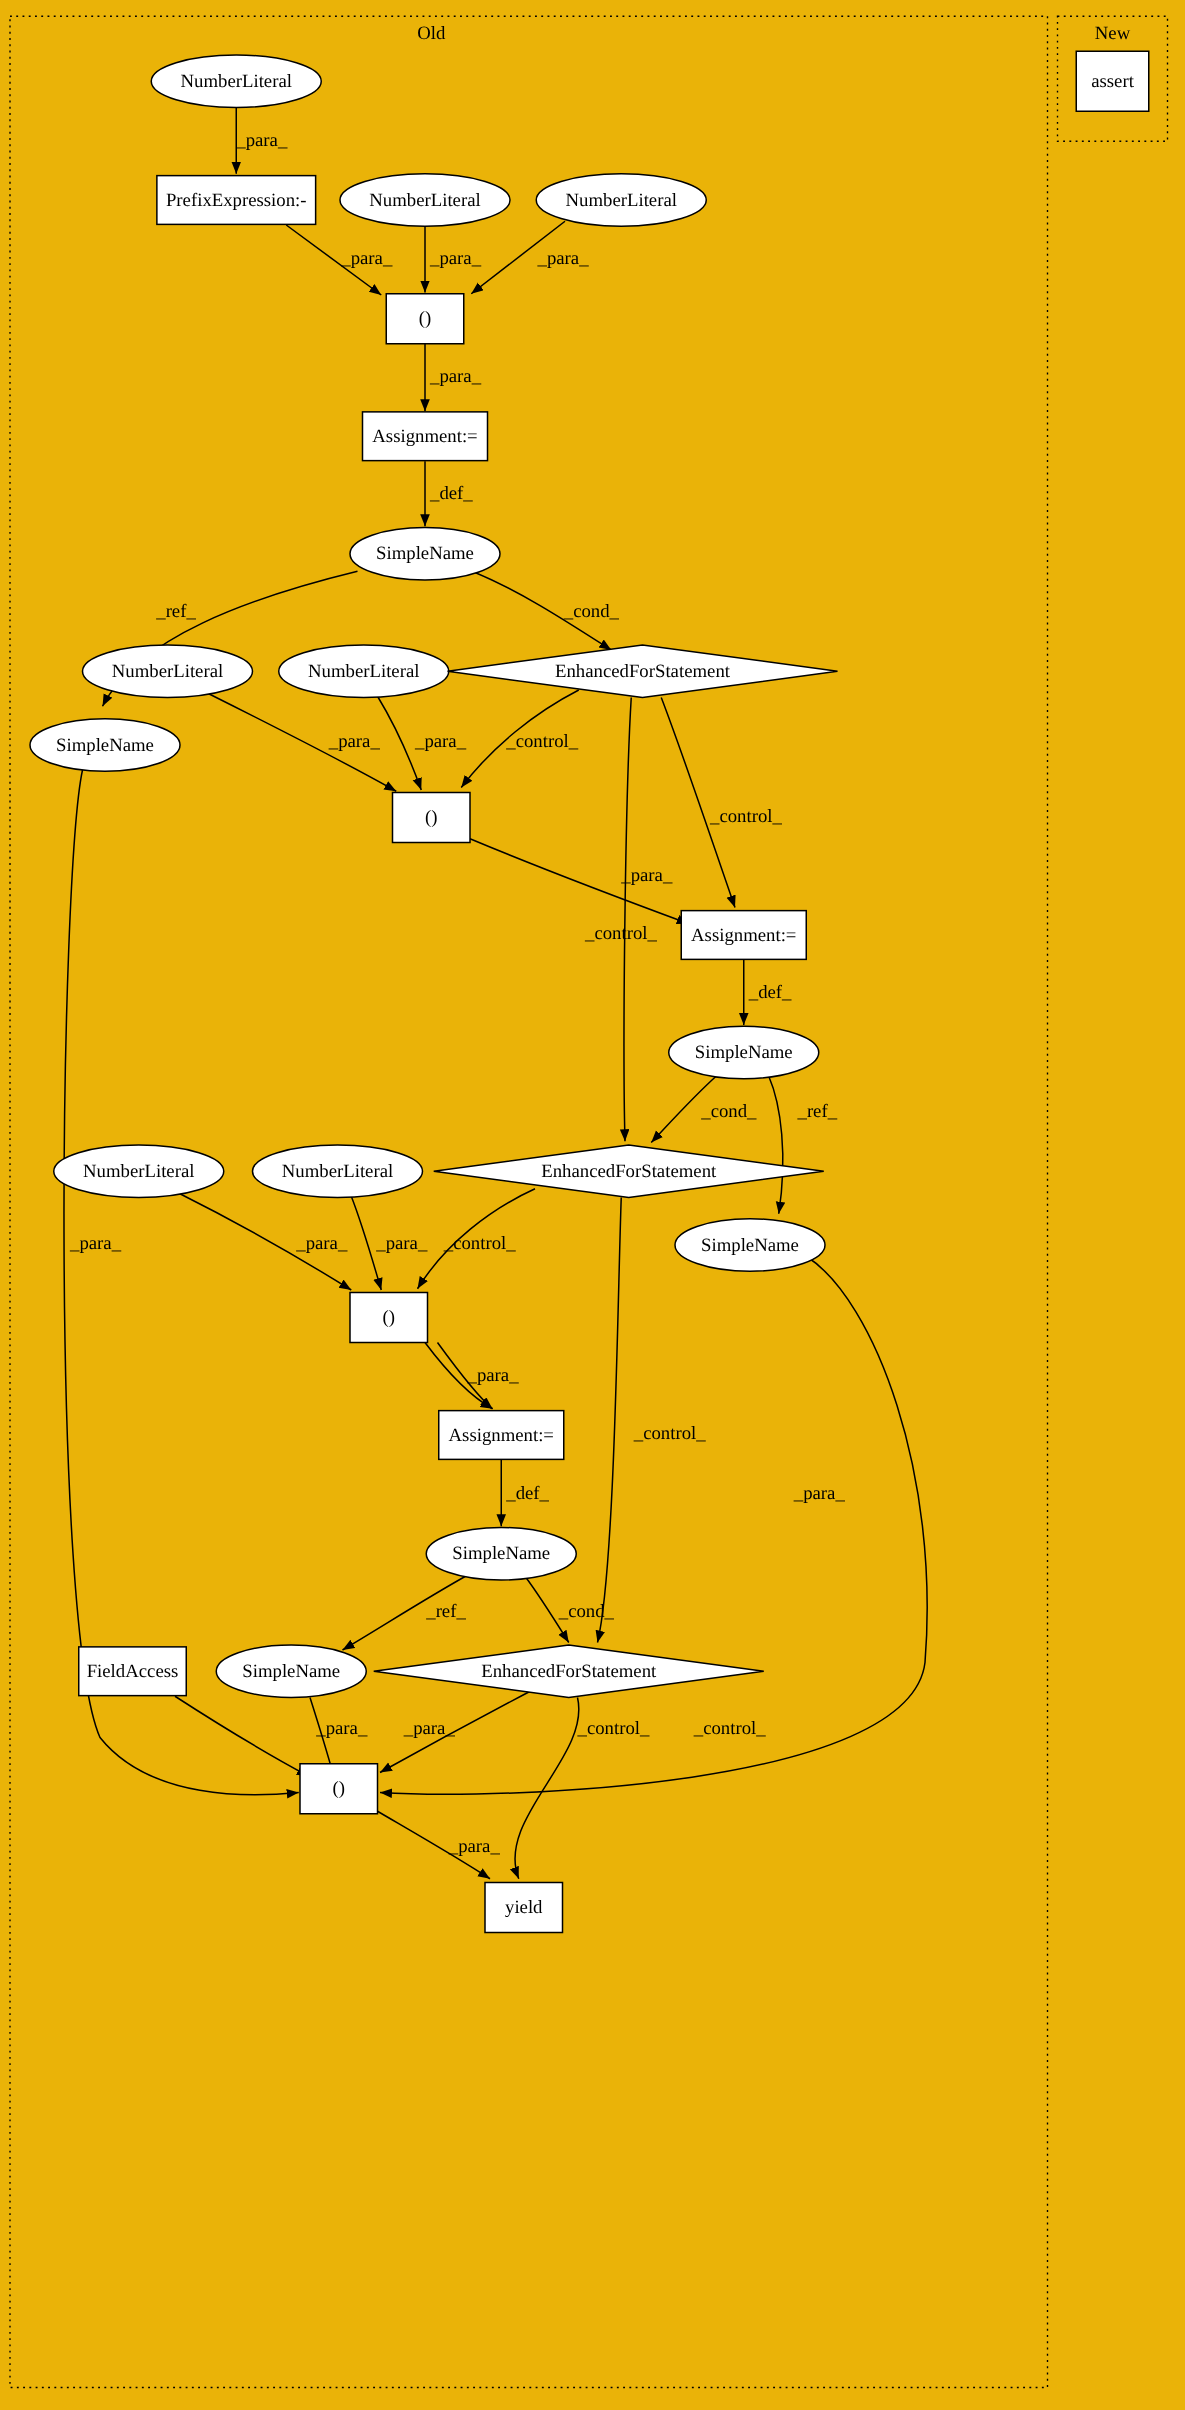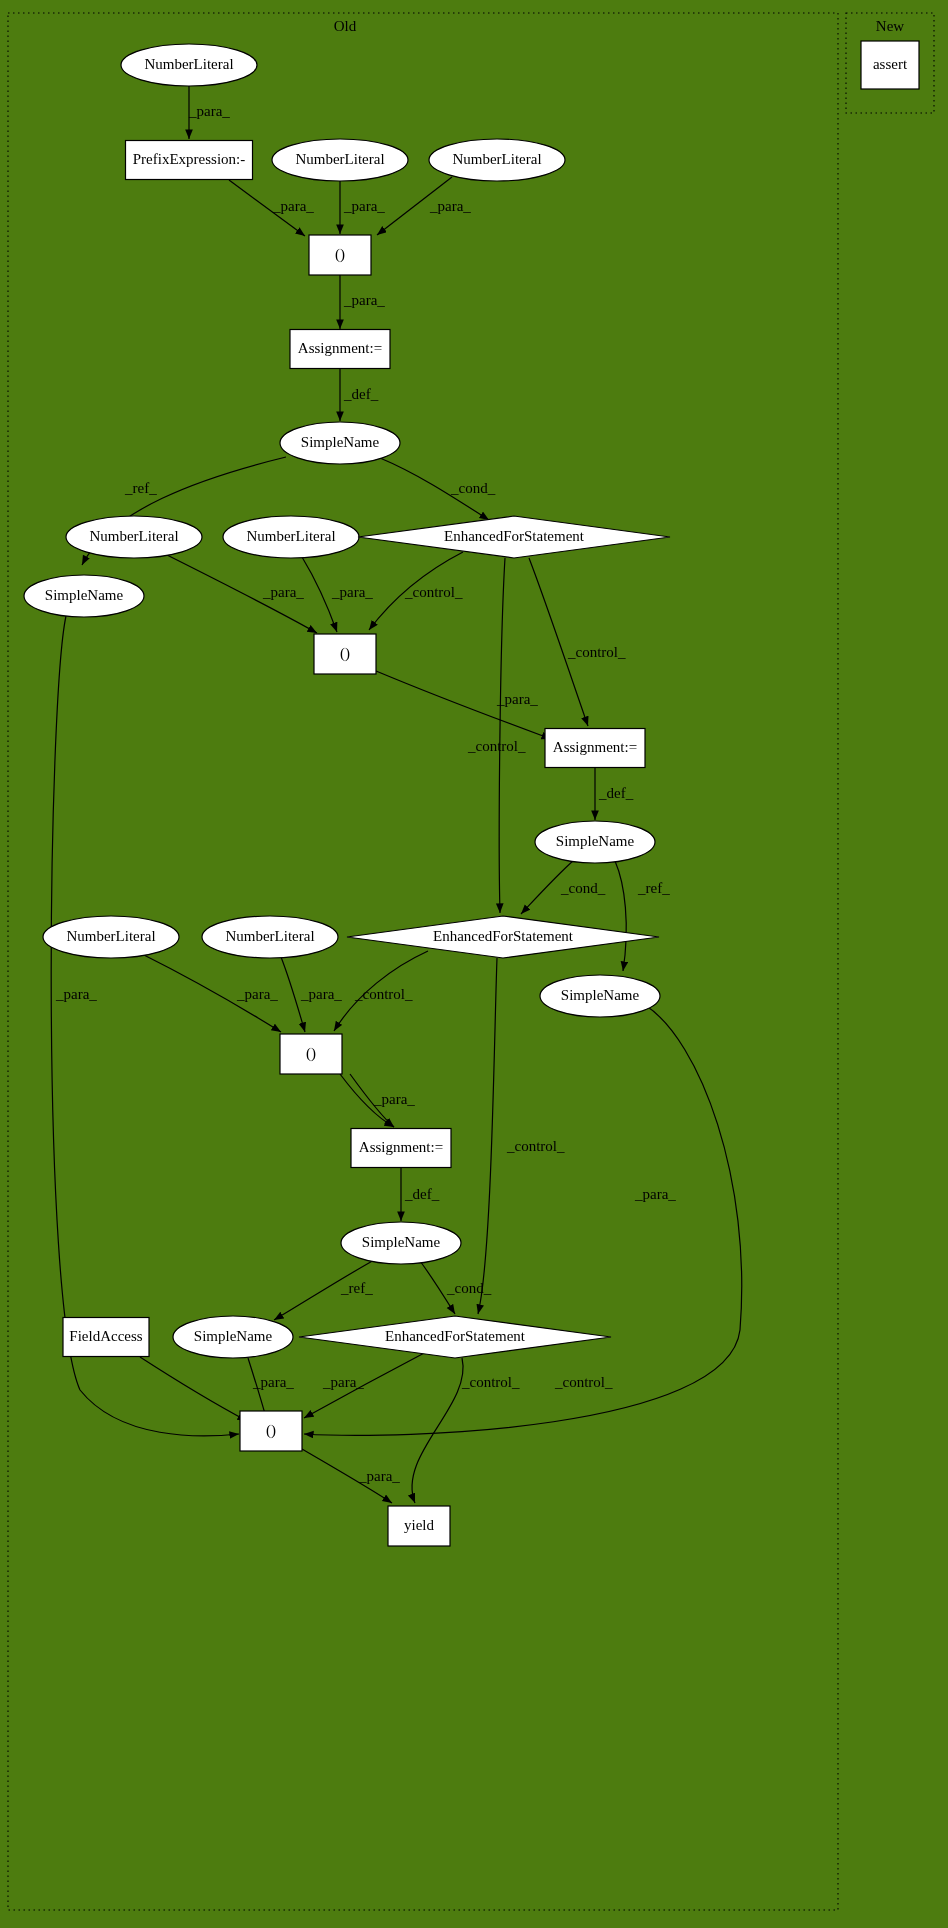--- a/index.html
+++ b/index.html
@@ -1,17 +1,17 @@
 <!DOCTYPE html>
 <html><head>
 <meta charset="utf-8">
 <style>
   html,body{margin:0;padding:0;background:#ffffff;}
   body{font-family:"Liberation Serif",serif;}
-  #stage{position:relative;width:948px;height:1928px;background:#4d7c0f;overflow:hidden;}
+  #stage{position:relative;width:948px;height:1928px;background:#eab308;overflow:hidden;}
   svg{display:block;}
   .nodeLabel{font-family:"Liberation Serif",serif;font-size:15px;fill:#000;text-anchor:middle;dominant-baseline:middle;}
   .edgeLabel{font-family:"Liberation Serif",serif;font-size:15px;fill:#000;text-anchor:start;dominant-baseline:middle;}
   .clusterLabel{font-family:"Liberation Serif",serif;font-size:15px;fill:#000;text-anchor:middle;dominant-baseline:middle;}
   .shape{fill:#ffffff;stroke:#000000;stroke-width:1.2;}
   .edge{fill:none;stroke:#000000;stroke-width:1.2;}
   .cluster{fill:none;stroke:#000000;stroke-width:1.1;stroke-dasharray:1.5 3.5;}
 </style>
 </head>
 <body>

